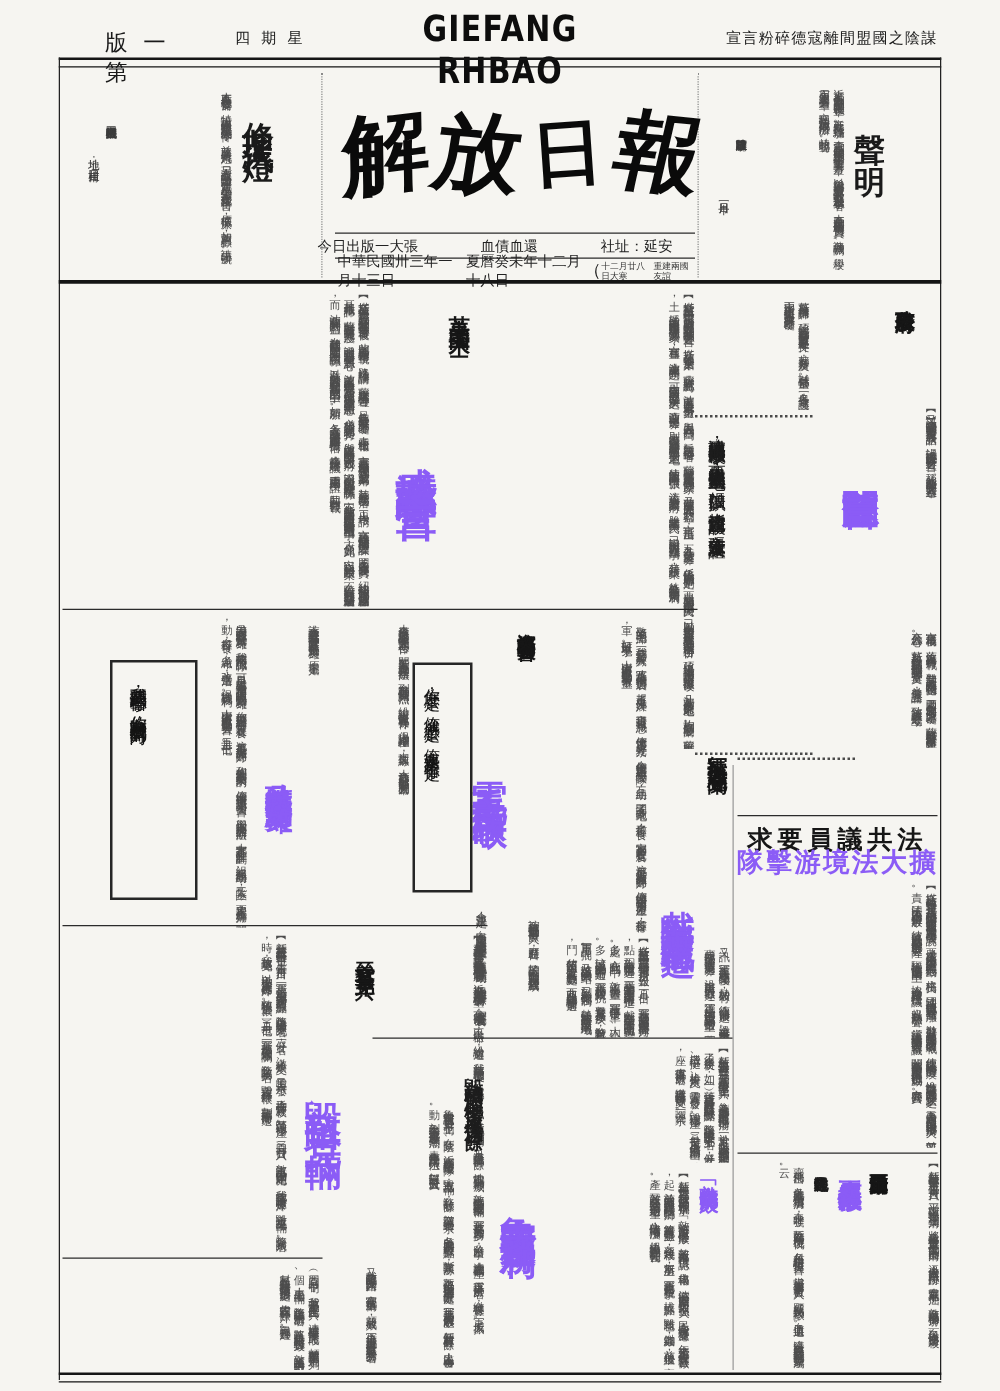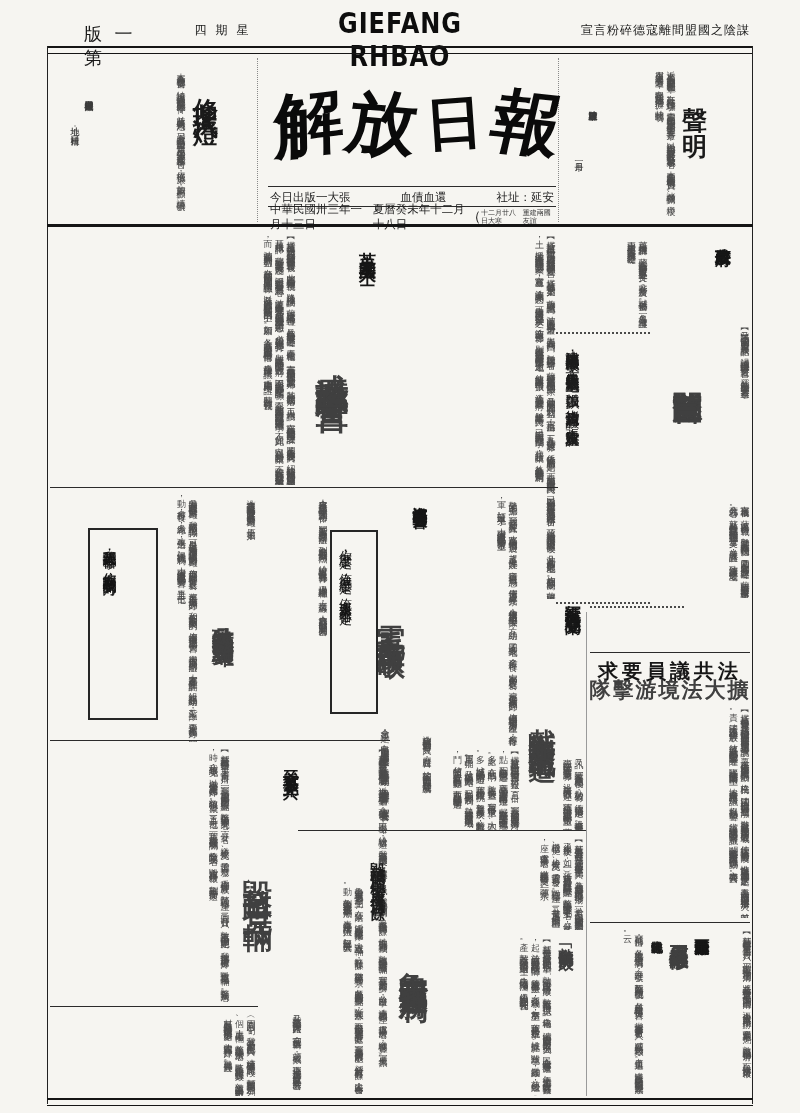--- a/index.html
+++ b/index.html
@@ -2,21 +2,21 @@
 <html><head>
 <meta charset="utf-8">
 <style>
   html,body{margin:0;padding:0;background:#e9e8e4;font-family:"DejaVu Sans","Liberation Sans",sans-serif;}
   #page{position:relative;width:800px;height:1113px;background:#f6f5f1;margin:0 auto;overflow:hidden;color:#1a1a1a;}
   .abs{position:absolute;}
   .v{writing-mode:vertical-rl;text-orientation:upright;}
   .serif{font-family:"Liberation Serif","DejaVu Serif",serif;}
   .body-col{writing-mode:vertical-rl;text-orientation:upright;font-size:9px;line-height:11.5px;letter-spacing:1px;color:#4d4d4d;overflow:hidden;text-align:justify;font-family:"Liberation Serif","DejaVu Serif",serif;}
   .kicker{font-weight:bold;color:#161616;overflow:hidden;}
-  .headline{font-weight:900;color:#404040;overflow:hidden;}
+  .headline{font-weight:900;color:#8b5cf6;overflow:hidden;}
   .rule-h{border-top:1px solid #2b2b2b;height:0;}
   .rule-thick{background:#151515;}
   .rule-dotted{border-top:2px dotted #4a4a4a;height:0;}
   .frame-v{width:0;border-left:1px solid #222;}
   .double-rule{height:5px;border-top:2px solid #151515;border-bottom:1px solid #151515;}
   .quote-box{border:2px solid #262626;background:#f6f5f1;overflow:hidden;}
   .orn{width:0;border-left:1px dotted #8a8a8a;}
   .masthead-char{display:inline-block;font-weight:900;font-size:70px;line-height:1;transform-origin:center;}
   .masthead-char:nth-child(1){transform:rotate(-7deg) skewX(-6deg);}
   .masthead-char:nth-child(2){transform:rotate(5deg) skewX(-4deg);}
@@ -24,21 +24,21 @@
   .masthead-char:nth-child(4){transform:rotate(6deg) skewX(-7deg);}
   .info-row{display:flex;justify-content:space-between;align-items:center;font-size:11.5px;color:#222;font-family:"Liberation Serif","DejaVu Serif",serif;}
   .tiny-stack{display:flex;flex-direction:row;font-size:7px;line-height:8px;color:#333;}
 </style>
 </head>
 <body>
 
 <div id="page">
 
   <div class="abs serif" style="left:84px;top:22px;width:70px;font-size:18px;letter-spacing:4px;">版 一 第</div>
-  <div class="abs serif" style="left:188px;top:22px;width:70px;font-size:12px;letter-spacing:3px;text-align:center;">四 期 星</div>
+  <div class="abs serif" style="left:188px;top:22px;width:70px;font-size:12px;letter-spacing:3px;">四 期 星</div>
   <div class="abs" style="left:290px;top:12px;width:220px;text-align:center;font-size:24px;font-weight:900;letter-spacing:1px;transform:scaleY(1.2);color:#0d0d0d;">GIEFANG RHBAO</div>
   <div class="abs serif" style="left:560px;top:22px;width:190px;font-size:12px;letter-spacing:1px;text-align:right;">宣言粉碎德寇離間盟國之陰謀</div>
 
   <div class="abs double-rule" style="left:47px;top:46px;width:706px;"></div>
   <div class="abs frame-v" style="left:47px;top:46px;height:1058px;"></div>
   <div class="abs frame-v" style="left:752px;top:46px;height:1058px;"></div>
   <div class="abs double-rule" style="left:47px;top:1098px;width:706px;"></div>
 
   <div class="abs" style="left:60px;top:60px;width:192px;height:160px;">
     <div class="abs v serif" style="right:30px;top:18px;height:130px;font-size:25px;font-weight:900;letter-spacing:8px;">修理汽燈</div>
@@ -49,21 +49,21 @@
   <div class="abs orn" style="left:257px;top:58px;height:164px;"></div>
   <div class="abs orn" style="left:558px;top:58px;height:164px;"></div>
 
   <div class="abs serif" style="left:268px;top:66px;width:288px;height:116px;display:flex;justify-content:space-between;align-items:center;padding:0 6px;color:#0a0a0a;">
     <span class="masthead-char">解</span>
     <span class="masthead-char">放</span>
     <span class="masthead-char">日</span>
     <span class="masthead-char">報</span>
   </div>
   <div class="abs rule-h" style="left:268px;top:186px;width:288px;"></div>
-  <div class="abs info-row" style="left:270px;top:189px;width:284px;height:16px;">
+  <div class="abs info-row" style="left:254px;top:189px;width:284px;height:16px;">
     <span>今日出版一大張</span>
     <span>血債血還</span>
     <span>社址：延安</span>
   </div>
   <div class="abs rule-h" style="left:268px;top:206px;width:288px;"></div>
   <div class="abs info-row" style="left:270px;top:208px;width:284px;height:18px;">
     <span>中華民國卅三年一月十三日</span>
     <span>夏曆癸未年十二月十八日</span>
     <span style="font-size:14px;">（</span>
     <span class="tiny-stack">

